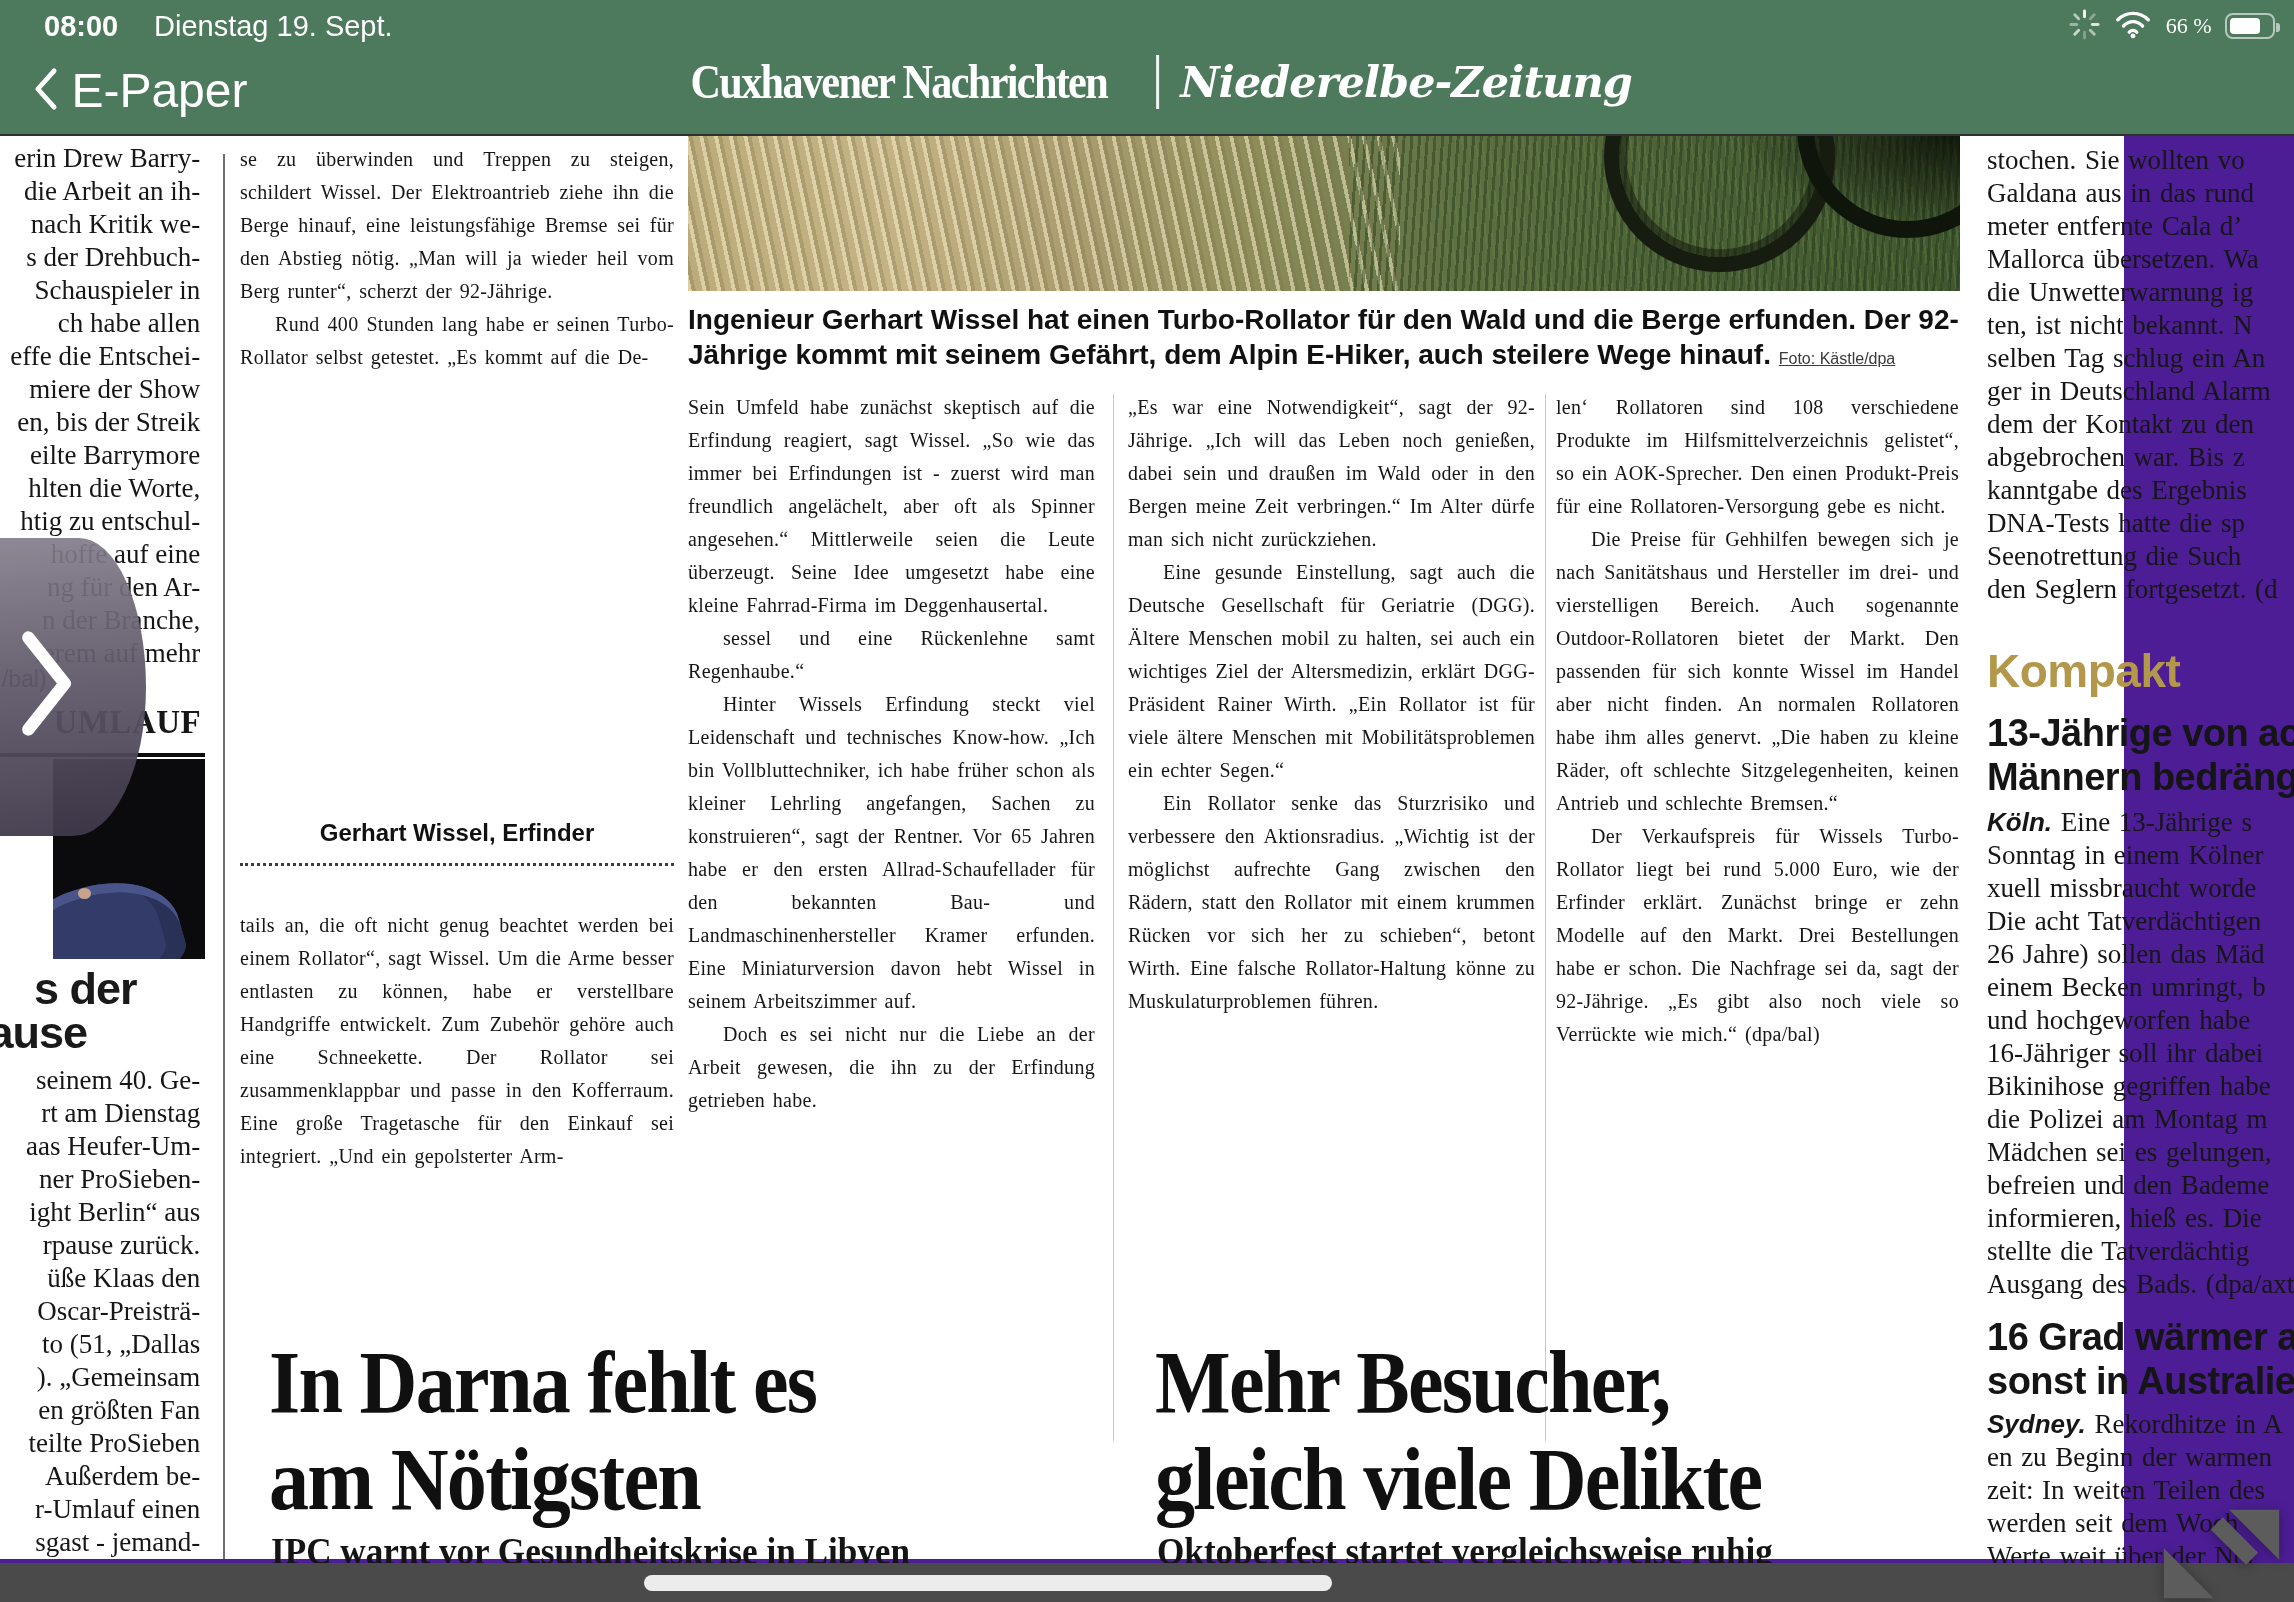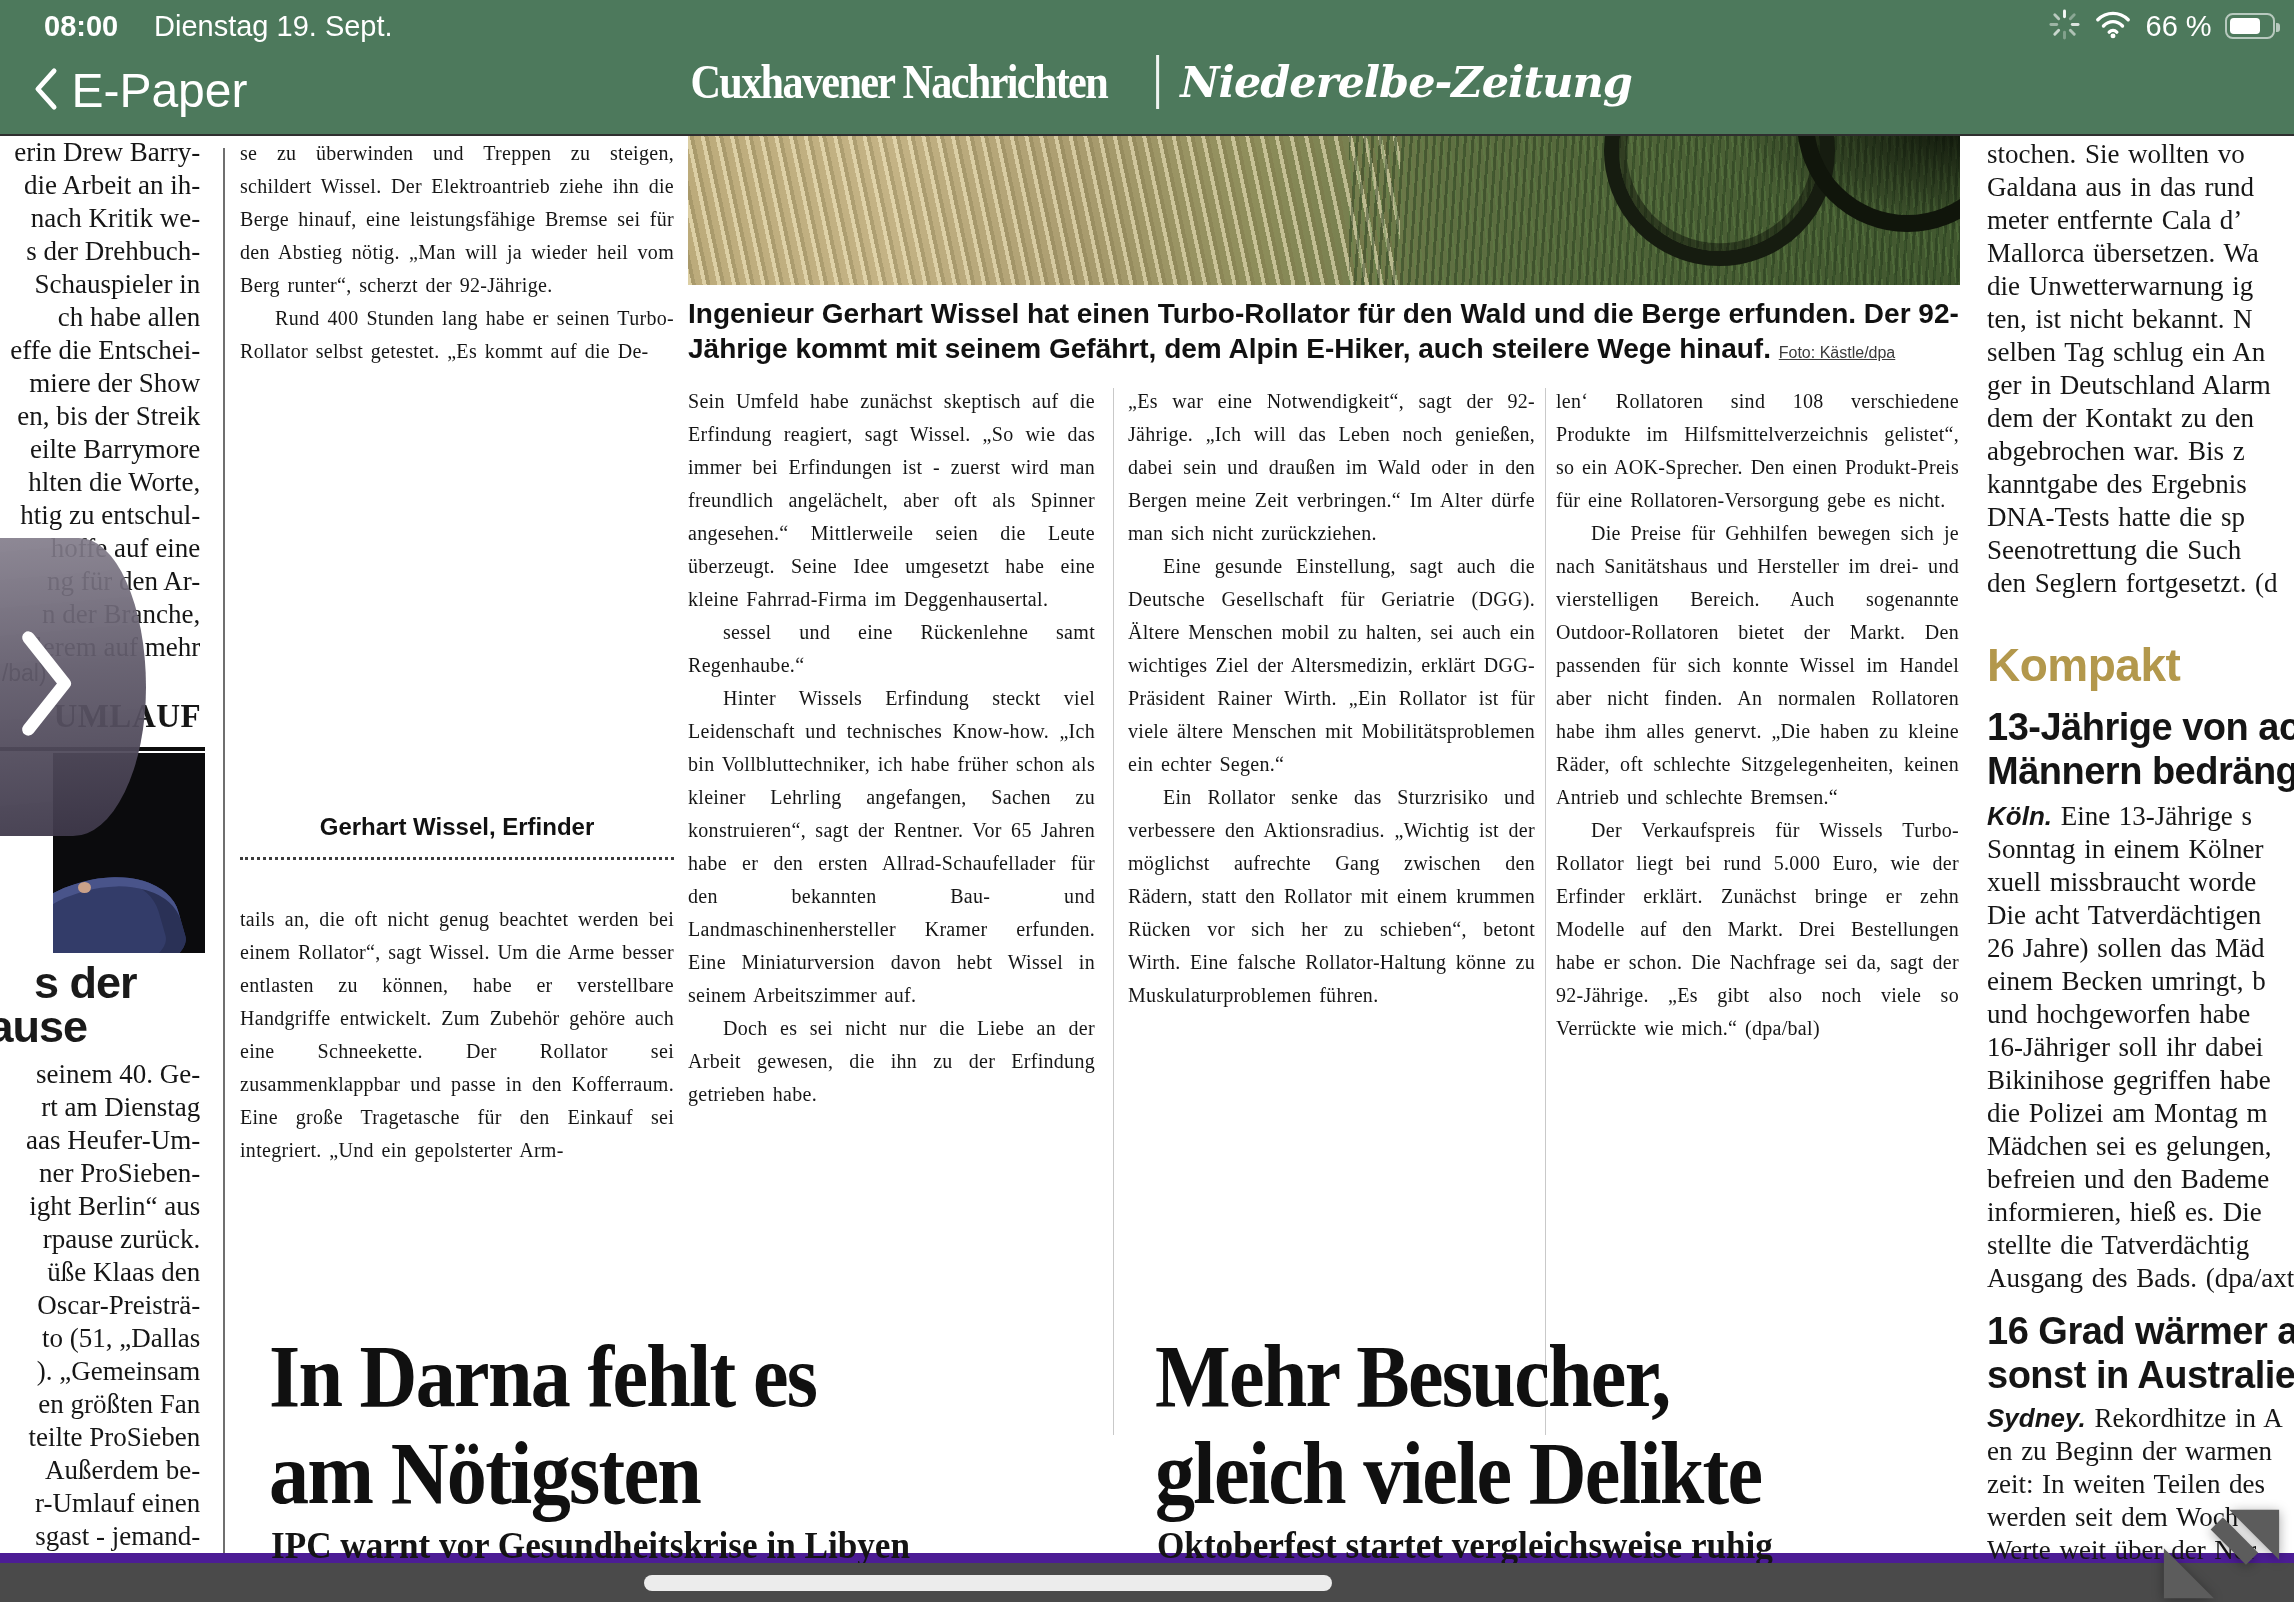--- a/index.html
+++ b/index.html
@@ -7,38 +7,38 @@
               font-family:"Liberation Serif", serif; }
   #stage { position:absolute; inset:0; width:2294px; height:1602px; overflow:hidden; background:#4c1d95; }
 
   
   .header { position:absolute; left:0; top:0; width:2294px; height:136px;
             background:#4d795c; border-bottom:2.9px solid #2f2f2f; z-index:40;
             font-family:"Liberation Sans", sans-serif; color:#fff; }
   .status-time { position:absolute; left:44px; top:9.6px; font-size:29px; font-weight:700; }
   .status-date { position:absolute; left:154px; top:9.6px; font-size:29px; font-weight:400; }
   .status-right { position:absolute; right:19px; top:7.7px; display:flex; align-items:center; gap:13.4px; }
-  .battery-pct { font-size:29px; font-weight:400; }
+  .battery-pct { font-size:22px; font-weight:400;font-family:Liberation Serif, serif; }
   .battery { position:relative; width:50px; height:26px; border:2.4px solid rgba(255,255,255,.6);
              border-radius:7.7px; }
   .battery .fill { position:absolute; left:2.9px; top:2.9px; bottom:2.9px; width:66%; background:#fff; border-radius:3.8px; }
   .battery .nub { position:absolute; right:-6.7px; top:7.7px; width:3.8px; height:9.6px; background:rgba(255,255,255,.6);
                   border-radius:0 2.9px 2.9px 0; }
   .back-btn { position:absolute; left:33px; top:63px; display:flex; align-items:center; gap:13.4px; cursor:pointer; }
   .back-label { font-size:48px; font-weight:400; }
   .masthead { position:absolute; left:50%; top:54px; transform:translateX(-50%);
               display:flex; align-items:center; gap:21px; white-space:nowrap; }
   .mast-primary { font-family:"Liberation Serif", serif; font-weight:600; font-size:48px;
                   letter-spacing:-1.9px; transform:scaleX(.88); transform-origin:center; }
   .mast-sep { width:2.9px; height:54px; background:rgba(255,255,255,.92); }
   .mast-secondary { font-family:"DejaVu Serif", serif; font-weight:700; font-style:italic; font-size:43px;
                     letter-spacing:-1px; }
 
   
-  .page { position:absolute; left:0; top:129px; width:2294px; height:1424px; background:#fff; color:#161616; }
+  .page { position:absolute; left:0; top:135px; width:2124px; height:1424px; background:#fff; color:#161616; }
   
 
   .vrule-dark { position:absolute; left:223px; top:19px; width:1.9px; height:1405px; background:#6f6f6f; }
   .vrule-light { position:absolute; width:1px; background:#c9c9c9; }
 
   
   .left-strip { position:absolute; left:0; top:0; width:205px; height:1424px; overflow:hidden; }
   .clipL .ln { display:flex; justify-content:flex-end; height:33px; padding-right:4.8px; }
   .ln span { white-space:nowrap; font-size:27px; }
   .strip-top { position:absolute; left:0; right:0; top:7.7px; }

